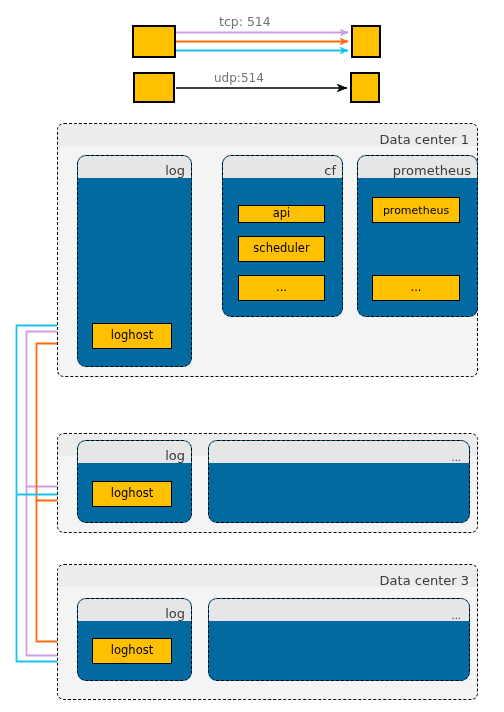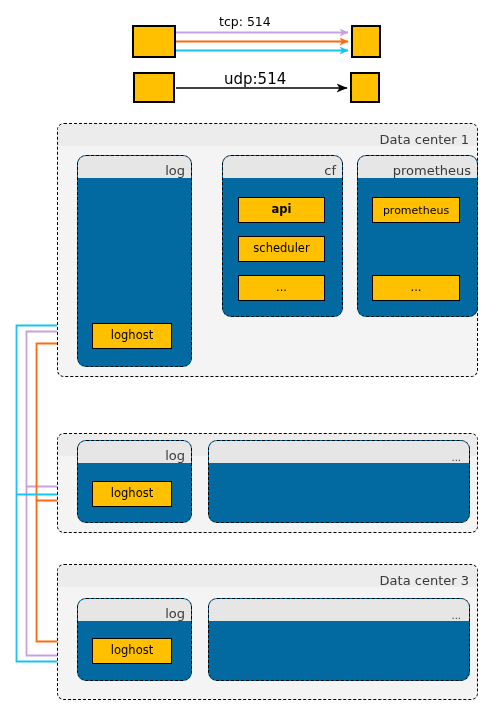--- a/index.html
+++ b/index.html
@@ -51,21 +51,21 @@
 
   
   .legend-box{
     position:absolute;
     background:#ffc000;
     border:2px solid #000000;
     box-sizing:border-box;
   }
   .legend-label{
     position:absolute;
-    color:#000000;
+    color:#737373;
     white-space:nowrap;
     line-height:1;
     text-align:center;
   }
 </style>
 </head>
 <body>
 
 <div id="stage">
 
@@ -135,21 +135,21 @@
       <path d="M16.5,494.5 L236,494.5" fill="none" stroke="#18c3f0" stroke-width="1.8" marker-end="url(#ah-cyan)"></path>
     </g>
   </svg>
 
   <div class="legend-box" style="left:132px;top:25px;width:44px;height:33px;"></div>
   <div class="legend-box" style="left:351px;top:25px;width:30px;height:33px;"></div>
   <div class="legend-label" style="left:219px;top:16px;font-size:12.5px;">tcp: 514</div>
 
   <div class="legend-box" style="left:133px;top:72px;width:42px;height:31px;"></div>
   <div class="legend-box" style="left:350px;top:72px;width:30px;height:31px;"></div>
-  <div class="legend-label" style="left:224px;top:72px;font-size:15px;">udp:514</div>
+  <div class="legend-label" style="left:214px;top:72px;font-size:12px;">udp:514</div>
 
   <div class="cluster" style="left:57px;top:123px;width:421px;height:254px;">
     <div class="cluster-head" style="height:22px;padding:5px 8px 0 16px;">
       <span class="cluster-title" style="font-size:13px;">Data center 1</span>
     </div>
   </div>
 
   <div class="cluster inner" style="left:77px;top:155px;width:115px;height:212px;">
     <div class="cluster-head" style="height:22px;padding:4px 6px 0 0;">
       <span class="cluster-title" style="font-size:13px;">log</span>
@@ -157,21 +157,21 @@
   </div>
   <div class="node" style="left:92px;top:323px;width:80px;height:26px;">
     <span class="node-label" style="font-size:11.5px;">loghost</span>
   </div>
 
   <div class="cluster inner" style="left:222px;top:155px;width:121px;height:162px;">
     <div class="cluster-head" style="height:22px;padding:4px 6px 0 0;text-decoration:underline;">
       <span class="cluster-title" style="font-size:13px;">cf</span>
     </div>
   </div>
-  <div class="node" style="left:238px;top:197px;width:87px;height:26px;font-weight:bold;">
+  <div class="node" style="left:238px;top:205px;width:87px;height:18px;">
     <span class="node-label" style="font-size:11.5px;">api</span>
   </div>
   <div class="node" style="left:238px;top:236px;width:87px;height:26px;">
     <span class="node-label" style="font-size:11.5px;">scheduler</span>
   </div>
   <div class="node" style="left:238px;top:275px;width:87px;height:26px;">
     <span class="node-label" style="font-size:11.5px;">...</span>
   </div>
 
   <div class="cluster inner" style="left:357px;top:155px;width:121px;height:162px;">

